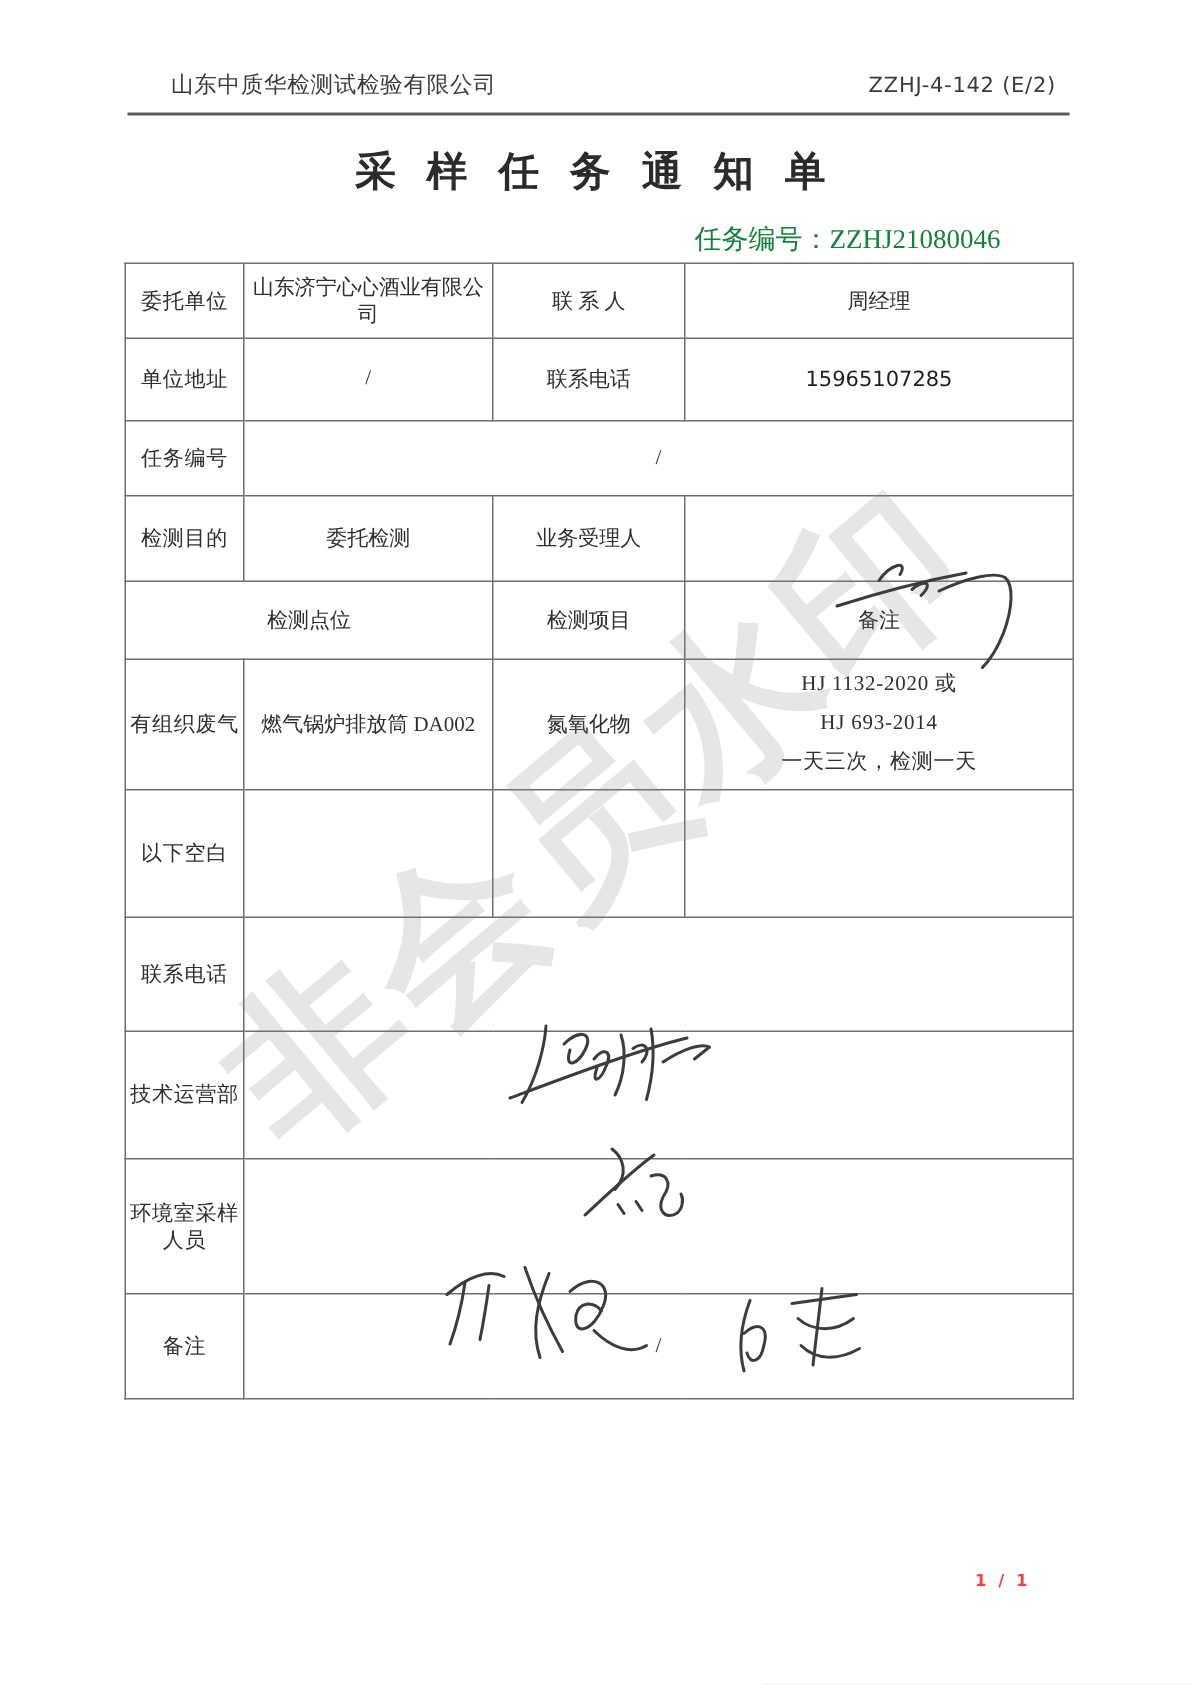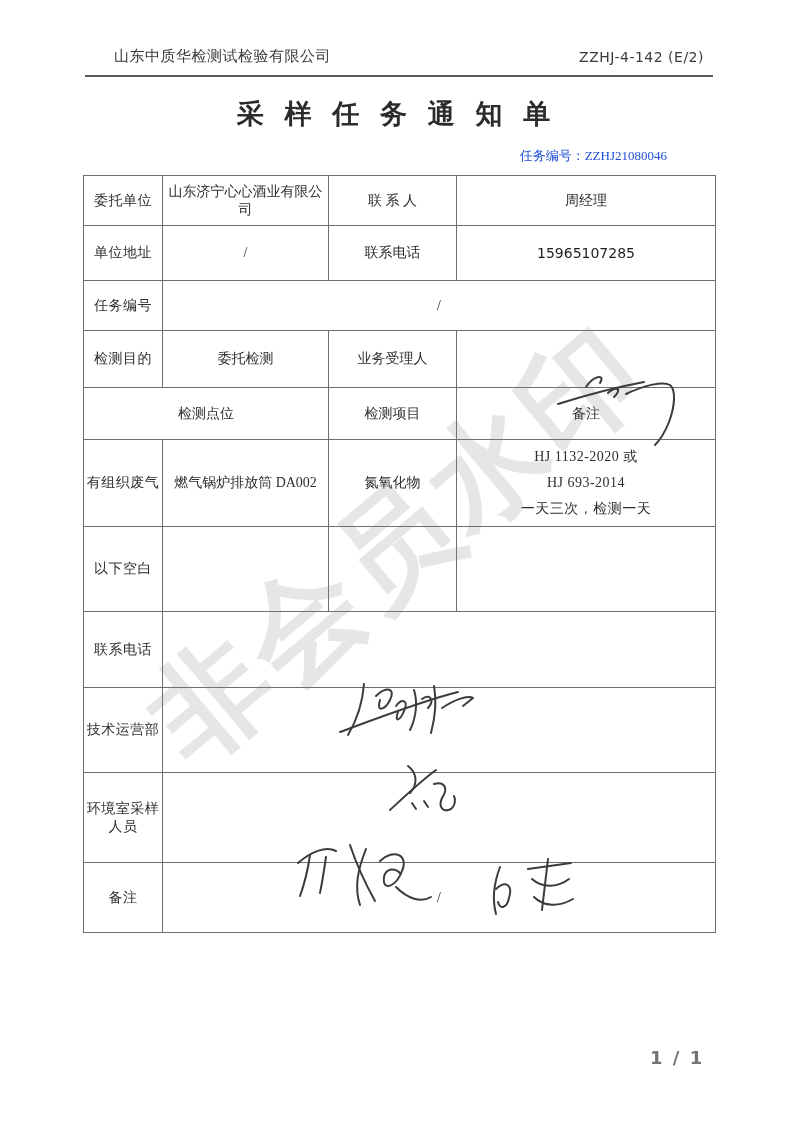--- a/index.html
+++ b/index.html
@@ -32,21 +32,21 @@
     background:#5a5a5a;
   }
   .title{
     position:absolute;left:0;top:96px;width:794px;
     text-align:center;
     font-size:27px;font-weight:bold;color:#2b2b2b;
     letter-spacing:7px;
   }
   .taskno{
     position:absolute;right:127px;top:147px;
-    font-size:13px;color:#1d4ed8;
+    font-size:18px;color:#15803d;
   }
   
   .watermark{
     position:absolute;left:50%;top:545px;
     transform:translate(-50%,-50%) rotate(-40deg);
     font-size:116px;font-weight:bold;
     color:rgba(130,130,130,0.20);
     white-space:nowrap;letter-spacing:4px;
     pointer-events:none;z-index:3;
   }
@@ -80,21 +80,21 @@
   .remark-lines{line-height:1.85;font-size:14px;letter-spacing:0.5px;}
   .r1{height:50px}.r2{height:55px}.r3{height:50px}.r4{height:57px}
   .r5{height:51px}.r6{height:52px}.r7{height:87px}.r8{height:85px}
   .r9{height:76px}.r10{height:85px}.r11{height:90px}.r12{height:70px}
   
   .sig{position:absolute;z-index:4;pointer-events:none;}
   .sig path{fill:none;stroke:#3c3c3c;stroke-width:2;stroke-linecap:round;stroke-linejoin:round;}
   
   .pageno{
     position:absolute;left:650px;top:1047px;
-    font-size:18px;font-weight:bold;color:#737373;
+    font-size:11px;font-weight:bold;color:#ef4444;
     font-family:"DejaVu Sans", sans-serif;
     letter-spacing:2px;
   }
 </style>
 </head>
 <body>
 
 <div id="page">
 
   <div class="company">山东中质华检测试检验有限公司</div>

